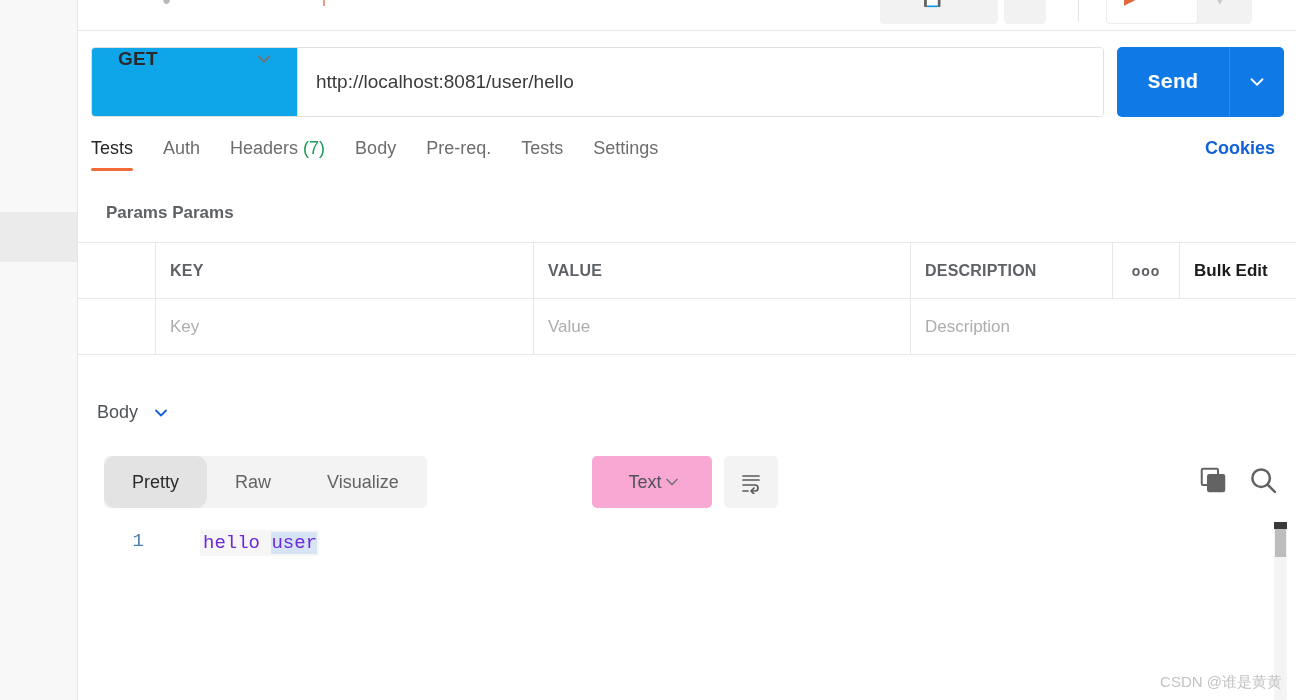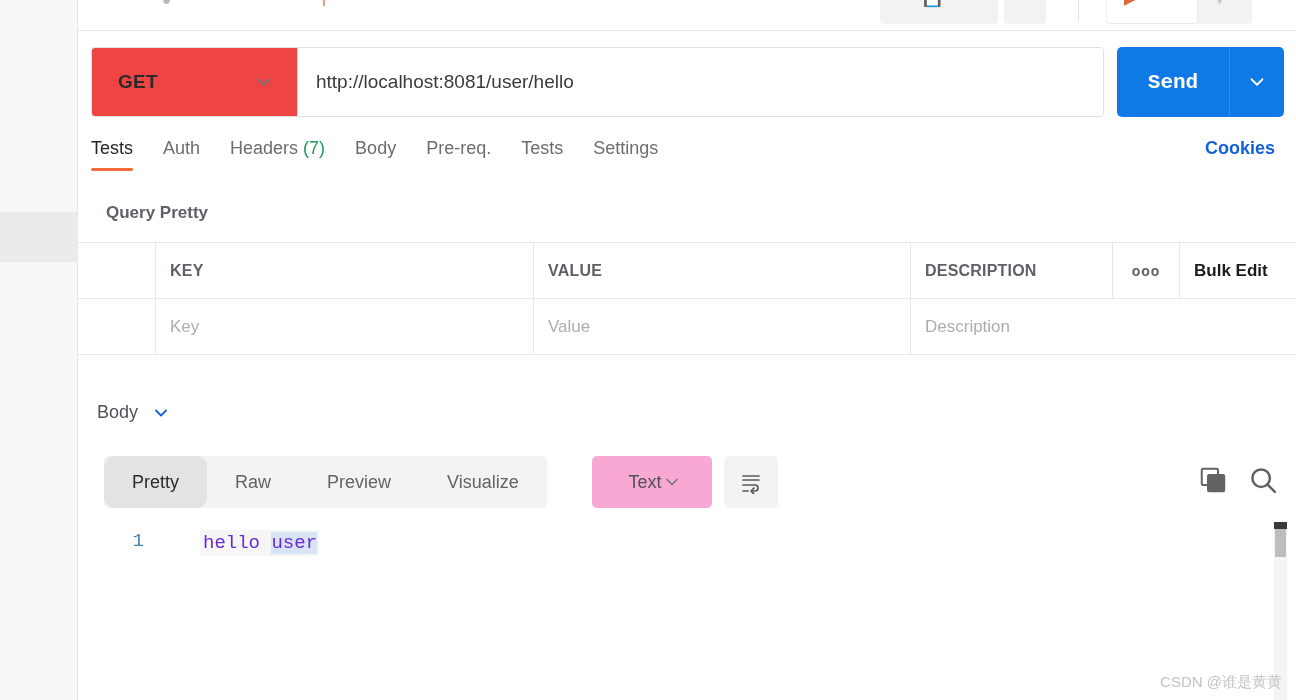--- a/index.html
+++ b/index.html
@@ -73,24 +73,24 @@
     height: 70px;
     display: flex;
     border: 1px solid #e0e0e0;
     border-radius: 4px;
     box-sizing: border-box;
     background: #fff;
     overflow: hidden;
   }
   #method-select {
     width: 206px;
-    background: #ef4444;
+    background: #0ea5e9;
     border-right: 1px solid #e0e0e0;
     display: flex;
-    align-items: center;
+    align-items: flex-start;
     justify-content: space-between;
     padding: 0 22px 0 26px;
     box-sizing: border-box;
     cursor: pointer;
   }
   #method-label {
     font-size: 19px;
     font-weight: bold;
     color: #2a2a2a;
     letter-spacing: .3px;
@@ -498,21 +498,21 @@
     </div>
     <div class="req-tab">
       <span>Tests</span>
     </div>
     <div class="req-tab">
       <span>Settings</span>
     </div>
     <div id="cookies-link">Cookies</div>
   </div>
 
-  <div id="query-params-title">Query Pretty</div>
+  <div id="query-params-title">Params Params</div>
 
   <div id="params-table">
     <div class="params-row header-row">
       <div class="pcell check"></div>
       <div class="pcell key">
         <span class="col-head">KEY</span>
       </div>
       <div class="pcell value">
         <span class="col-head">VALUE</span>
       </div>
@@ -551,23 +551,20 @@
 
   </div>
 
   <div id="viewer-toolbar">
     <div id="format-tabs">
       <div class="fmt-tab active">
         <span>Pretty</span>
       </div>
       <div class="fmt-tab">
         <span>Raw</span>
-      </div>
-      <div class="fmt-tab">
-        <span>Preview</span>
       </div>
       <div class="fmt-tab">
         <span>Visualize</span>
       </div>
     </div>
 
     <div id="text-select">
       <span id="text-select-label">Text</span>
       <svg width="20" height="20" viewBox="0 0 24 24" fill="none" stroke="#757575" stroke-width="2" stroke-linecap="round" stroke-linejoin="round">
         <polyline points="6 9 12 15 18 9"></polyline>

